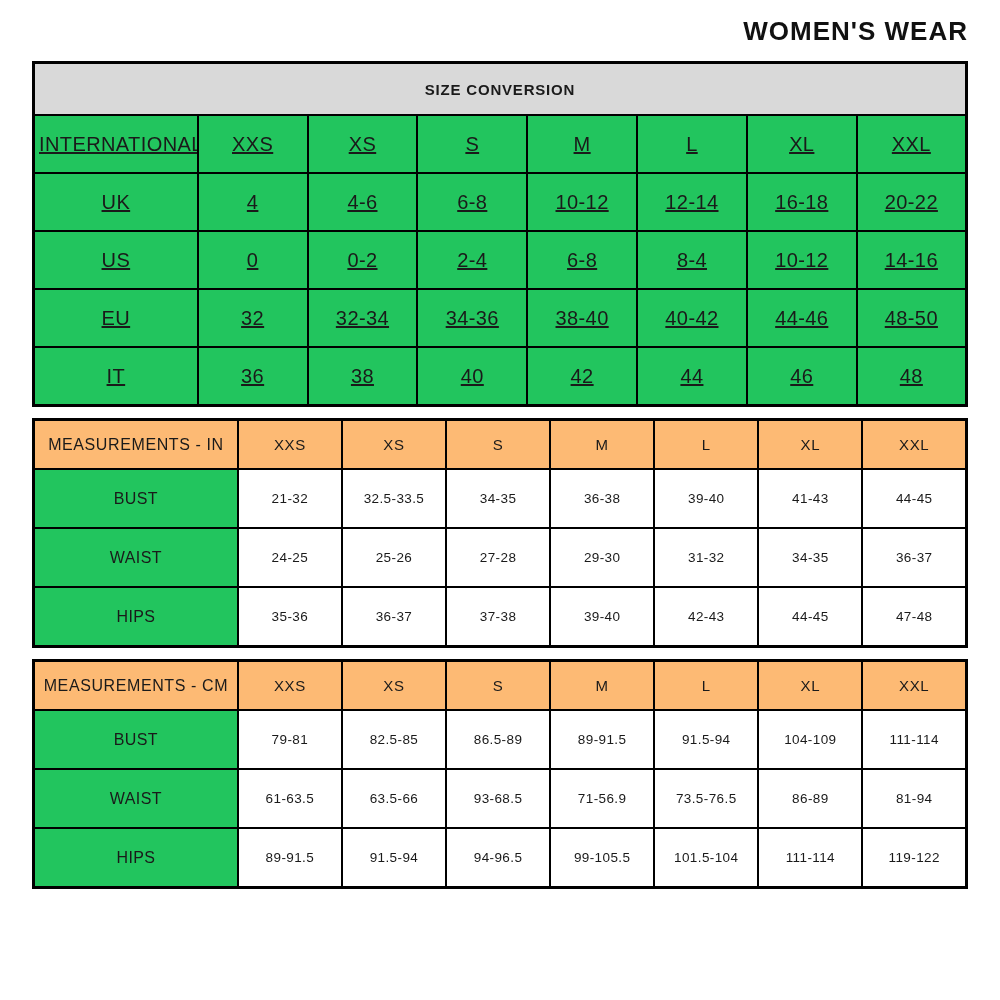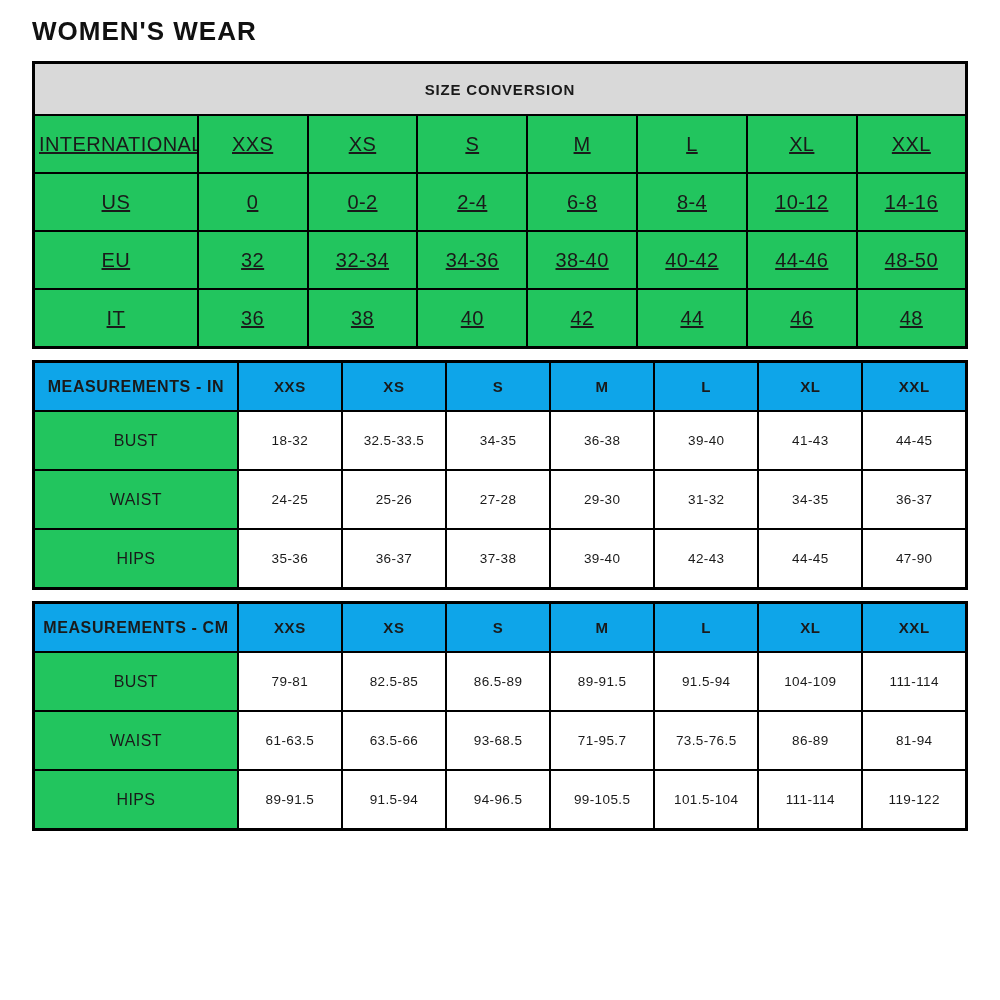--- a/index.html
+++ b/index.html
@@ -10,21 +10,21 @@
     color: #1a1a1a;
   }
   .page {
     width: 1000px;
     height: 1000px;
     box-sizing: border-box;
     padding: 12px 32px 10px 32px;
     background: #ffffff;
   }
   .page-title {
-    text-align: left;
+    text-align: right;
     font-size: 26px;
     font-weight: 700;
     letter-spacing: 1px;
     margin: 4px 0 14px 0;
     color: #111111;
   }
   table.tbl {
     width: 100%;
     border-collapse: collapse;
     border: 3px solid #000000;
@@ -53,23 +53,23 @@
   .t1 thead th.hdr, .t1 tbody th, .t1 tbody td {
     height: 56px;
     font-size: 20px;
     background: #22c55e;
     text-decoration: underline;
   }
   
   .t2 col.first { width: 21.9%; }
   .t2 thead th.hdr {
     height: 47px;
-    background: #0ea5e9;
+    background: #fdba74;
     font-size: 15px;
-    font-weight: 700;
+    font-weight: 400;
     letter-spacing: 0.6px;
   }
   .t2 thead th.hdr.first-hdr { font-size: 16px; }
   .t2 tbody th {
     height: 57px;
     font-size: 16px;
     background: #22c55e;
   }
   .t2 tbody td {
     height: 57px;
@@ -106,20 +106,30 @@
           <th class="hdr">XS</th>
           <th class="hdr">S</th>
           <th class="hdr">M</th>
           <th class="hdr">L</th>
           <th class="hdr">XL</th>
           <th class="hdr">XXL</th>
         </tr>
       </thead>
     <tbody>
         <tr>
+          <th>UK</th>
+          <td>4</td>
+          <td>4-6</td>
+          <td>6-8</td>
+          <td>10-12</td>
+          <td>12-14</td>
+          <td>16-18</td>
+          <td>20-22</td>
+        </tr>
+        <tr>
           <th>US</th>
           <td>0</td>
           <td>0-2</td>
           <td>2-4</td>
           <td>6-8</td>
           <td>8-4</td>
           <td>10-12</td>
           <td>14-16</td>
         </tr>
         <tr>
@@ -164,21 +174,21 @@
           <th class="hdr">S</th>
           <th class="hdr">M</th>
           <th class="hdr">L</th>
           <th class="hdr">XL</th>
           <th class="hdr">XXL</th>
         </tr>
       </thead>
     <tbody>
         <tr>
           <th>BUST</th>
-          <td>18-32</td>
+          <td>21-32</td>
           <td>32.5-33.5</td>
           <td>34-35</td>
           <td>36-38</td>
           <td>39-40</td>
           <td>41-43</td>
           <td>44-45</td>
         </tr>
         <tr>
           <th>WAIST</th>
           <td>24-25</td>
@@ -190,21 +200,21 @@
           <td>36-37</td>
         </tr>
         <tr>
           <th>HIPS</th>
           <td>35-36</td>
           <td>36-37</td>
           <td>37-38</td>
           <td>39-40</td>
           <td>42-43</td>
           <td>44-45</td>
-          <td>47-90</td>
+          <td>47-48</td>
         </tr>
       </tbody>
   </table>
 
   <table class="tbl t2">
     <colgroup>
       <col class="first">
         <col>
         <col>
         <col>
@@ -234,21 +244,21 @@
           <td>89-91.5</td>
           <td>91.5-94</td>
           <td>104-109</td>
           <td>111-114</td>
         </tr>
         <tr>
           <th>WAIST</th>
           <td>61-63.5</td>
           <td>63.5-66</td>
           <td>93-68.5</td>
-          <td>71-95.7</td>
+          <td>71-56.9</td>
           <td>73.5-76.5</td>
           <td>86-89</td>
           <td>81-94</td>
         </tr>
         <tr>
           <th>HIPS</th>
           <td>89-91.5</td>
           <td>91.5-94</td>
           <td>94-96.5</td>
           <td>99-105.5</td>

